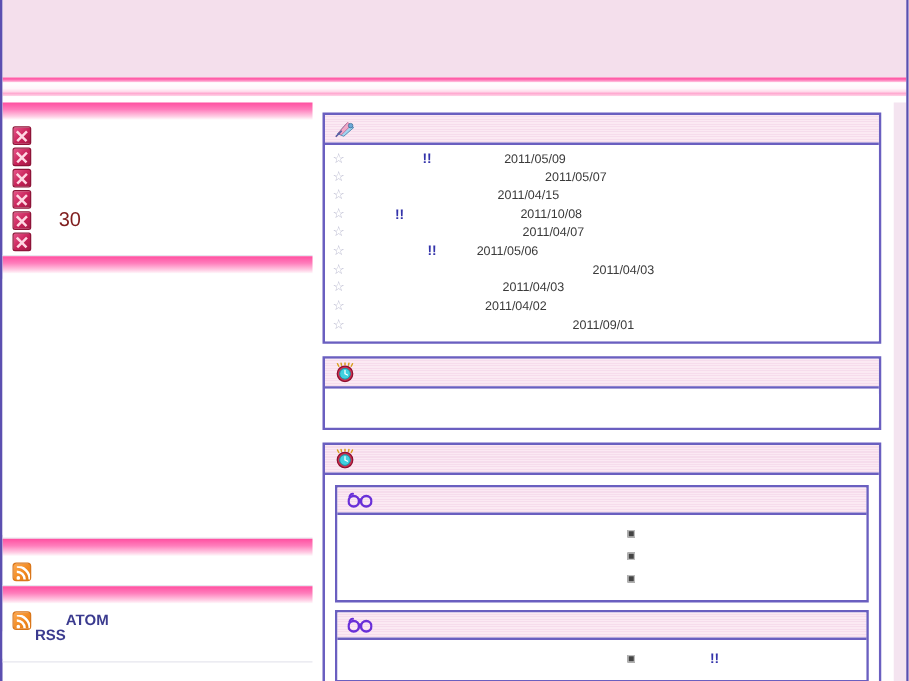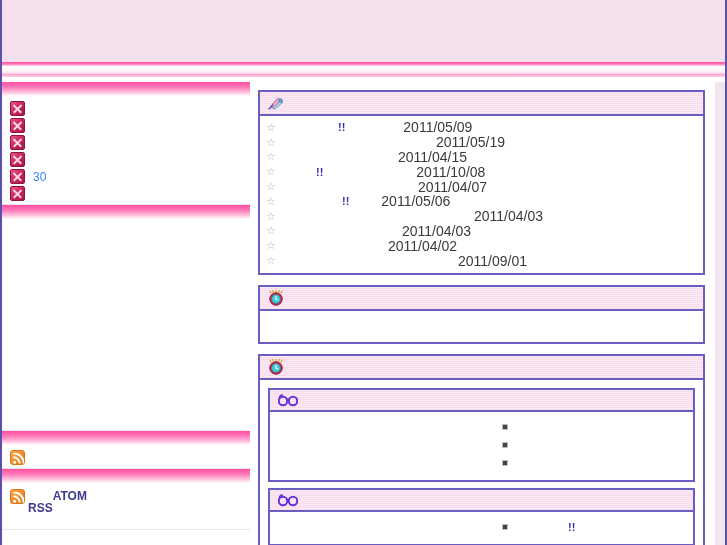--- a/index.html
+++ b/index.html
@@ -75,23 +75,23 @@
     padding: 4px 0 2px 0;
   }
 
   .side-row {
     display: flex;
     align-items: center;
     height: 17px;
     padding-left: 8px;
   }
   .side-row-label {
-    font-size: 12px;
-    color: #3b82f6;
-    margin-left: 8px;
+    font-size: 16px;
+    color: #7f1d1d;
+    margin-left: 22px;
   }
 
   
   .broken-img {
     position: relative;
     width: 15px; height: 15px;
     flex: 0 0 auto;
     background: linear-gradient(135deg,#e04a7c 0%,#c41f52 50%,#a8days 100%);
     background: linear-gradient(135deg,#e8548a 0%,#c72158 55%,#a51a46 100%);
     border: 1px solid #8e1438;
@@ -183,21 +183,21 @@
   }
   .entry-spacer { flex: 0 0 auto; }
   .bang {
     color: #3333aa;
     font-size: 11px;
     font-weight: bold;
     flex: 0 0 auto;
   }
   .entry-date {
     color: #3a3a3a;
-    font-size: 14px;
+    font-size: 10px;
     flex: 0 0 auto;
   }
 
   
   .inner-panel {
     width: 427px;
     margin: 4px auto 6px auto;
     border: 2px solid #6a5fc0;
     background: #ffffff;
   }
@@ -328,21 +328,21 @@
           <div class="entry-row">
             <span class="star">☆</span>
             <span class="entry-spacer" style="width: 60px;"></span>
             <span class="bang">!!</span>
             <span class="entry-spacer" style="width: 58px;"></span>
             <span class="entry-date">2011/05/09</span>
           </div>
           <div class="entry-row">
             <span class="star">☆</span>
             <span class="entry-spacer" style="width: 158px;"></span>
-            <span class="entry-date">2011/05/19</span>
+            <span class="entry-date">2011/05/07</span>
           </div>
           <div class="entry-row">
             <span class="star">☆</span>
             <span class="entry-spacer" style="width: 120px;"></span>
             <span class="entry-date">2011/04/15</span>
           </div>
           <div class="entry-row">
             <span class="star">☆</span>
             <span class="entry-spacer" style="width: 38px;"></span>
             <span class="bang">!!</span>

